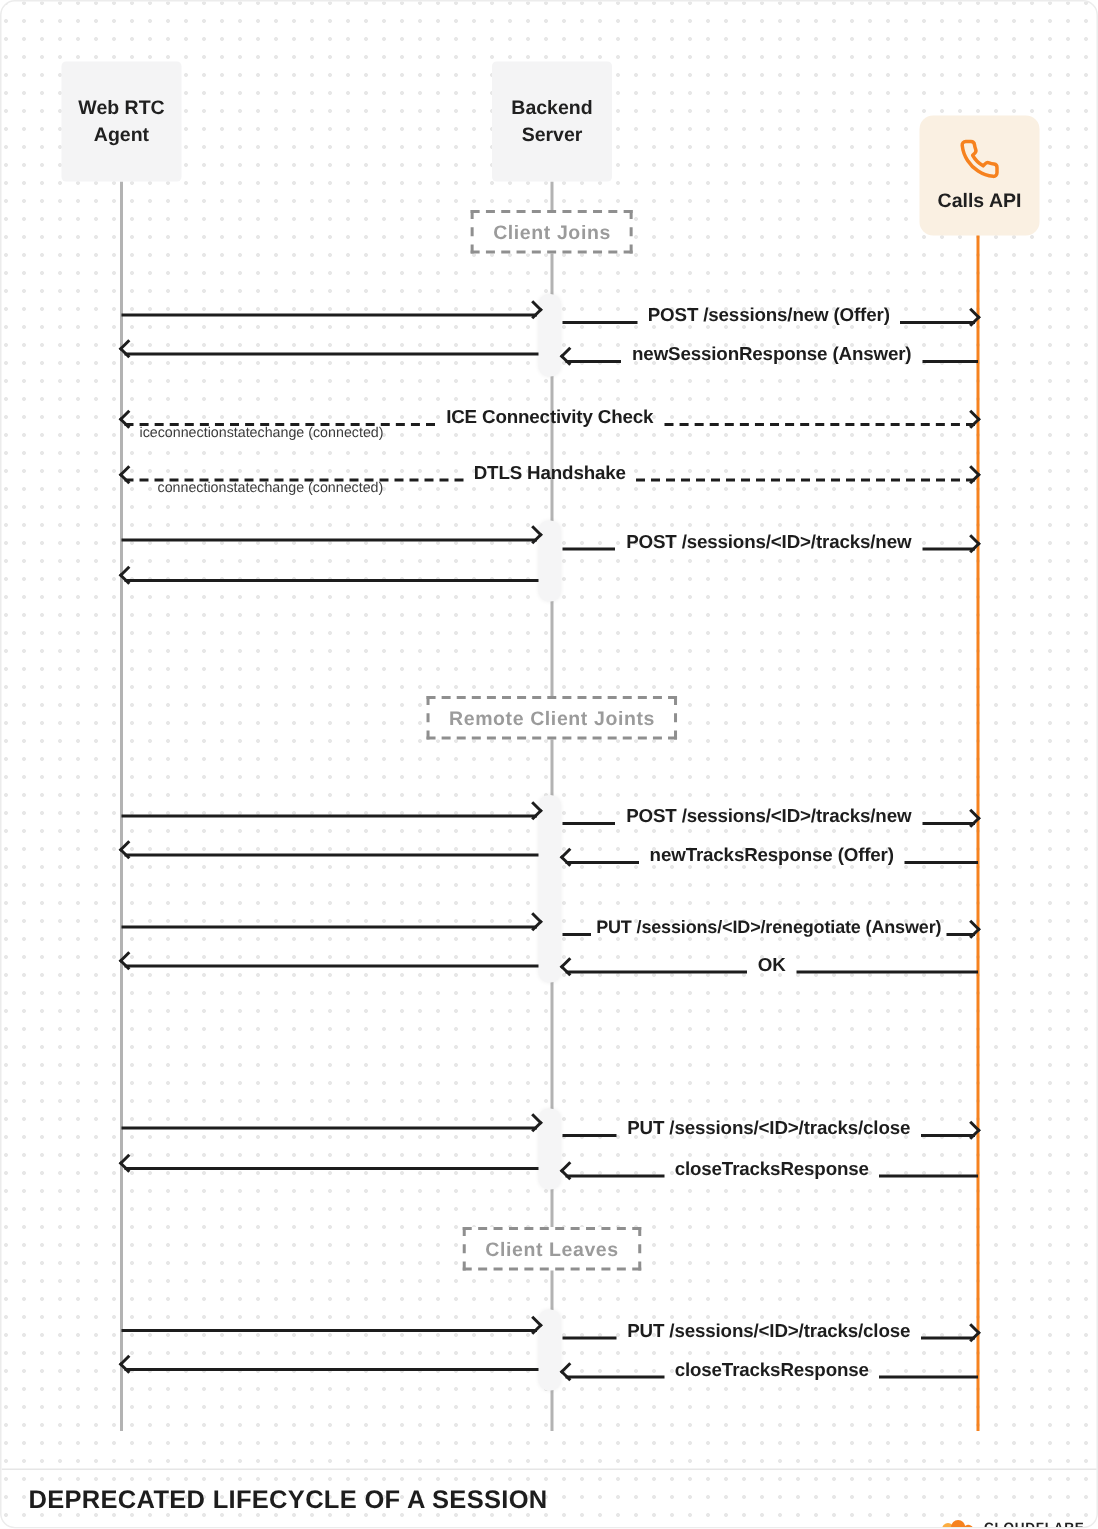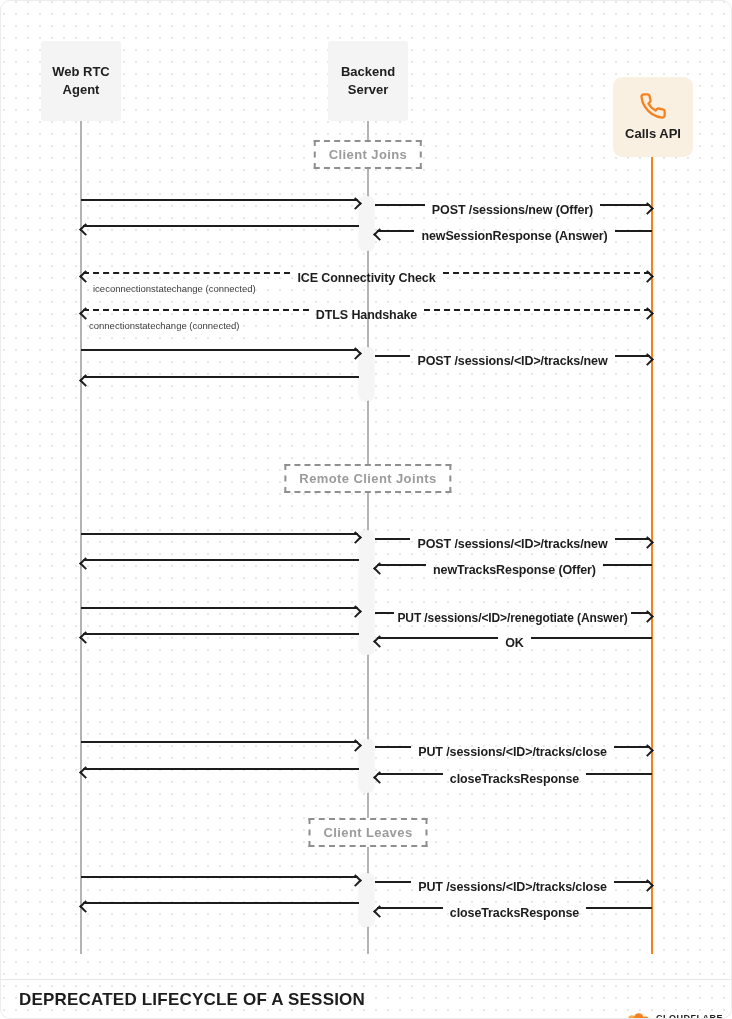--- a/index.html
+++ b/index.html
@@ -24,21 +24,21 @@
   .lifeline.orange { background:var(--orange); }
   .activation { position:absolute; left:358px; width:15px; background:#F5F5F6; border-radius:7px;
     box-shadow:0 0 3px rgba(0,0,0,.07); z-index:2; }
 
   
   .section { position:absolute; left:367px; transform:translateX(-50%); background:#fff;
     border:2px dashed var(--section_border); color:var(--section_text); font-size:13px; font-weight:600;
     letter-spacing:.4px; padding:5px 13px; white-space:nowrap; z-index:3; }
 
   
-  .msg { --c:var(--ink); position:absolute; height:12px; display:flex; align-items:flex-start; z-index:3; }
+  .msg { --c:var(--ink); position:absolute; height:12px; display:flex; align-items:flex-end; z-index:3; }
   .msg .line { flex:1; height:0; border-top:2px solid var(--c); min-width:2px; }
   .msg .line.dashed { border-top-style:dashed; }
   .msg .label { font-weight:bold; font-size:12.5px; letter-spacing:-.1px; color:var(--c);
     padding:0 7px; white-space:nowrap; line-height:1; font-style:normal; }
   .msg.tight .label { padding:0 3px; font-size:12px; }
   .ar { flex:none; width:9px; height:9px; }
   .ar.r { border-top:2.5px solid var(--c); border-right:2.5px solid var(--c);
     transform:rotate(45deg); margin-left:-7px; }
   .ar.l { border-top:2.5px solid var(--c); border-left:2.5px solid var(--c);
     transform:rotate(-45deg); margin-right:-7px; }
@@ -111,21 +111,21 @@
       <i class="ar r"></i>
   </div>
   <span class="note" style="left:92px;top:282px">iceconnectionstatechange (connected)</span>
   <div class="msg" style="left:80px;top:308px;width:571px">
     <i class="ar l"></i>
       <i class="line dashed"></i>
     <b class="label">DTLS Handshake</b>
     <i class="line dashed"></i>
       <i class="ar r"></i>
   </div>
-  <span class="note" style="left:88px;top:319px">connectionstatechange (connected)</span>
+  <span class="note" style="left:104px;top:319px">connectionstatechange (connected)</span>
 
   <div class="msg" style="left:80px;top:348px;width:279px">
     <i class="line"></i>
       <i class="ar r"></i>
   </div>
   <div class="msg" style="left:374px;top:354px;width:277px">
     <i class="line"></i>
     <b class="label">POST /sessions/&lt;ID&gt;/tracks/new</b>
     <i class="line"></i>
       <i class="ar r"></i>

